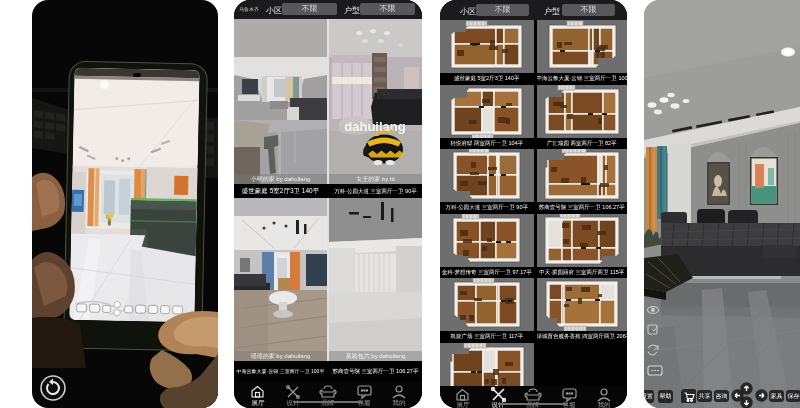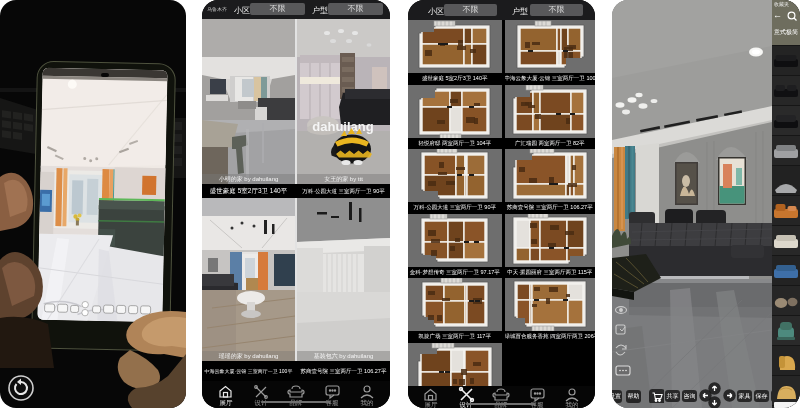--- a/index.html
+++ b/index.html
@@ -1,17 +1,17 @@
 <!DOCTYPE html>
 <html><head>
 <meta charset="utf-8">
 <style>
 html,body{margin:0;padding:0;background:#fff;width:800px;height:408px;overflow:hidden;
 font-family:"Liberation Sans",sans-serif;}
-.panel{position:absolute;top:0;height:408px;border-radius:16px;overflow:hidden;background:#000;}
+.panel{position:absolute;top:0;height:408px;border-radius:16px;overflow:hidden;background:#000;margin-left:32px;}
 .abs{position:absolute;}
 </style>
 </head>
 <body>
 
 <div class="panel" id="p1" style="left:0;width:186px;background:#070707;">
 
  <svg class="abs" style="left:0;top:88px;" width="60" height="80">
   <polygon points="0,10 38,22 36,66 0,60" fill="#161615"></polygon>
   <g fill="#222220">

